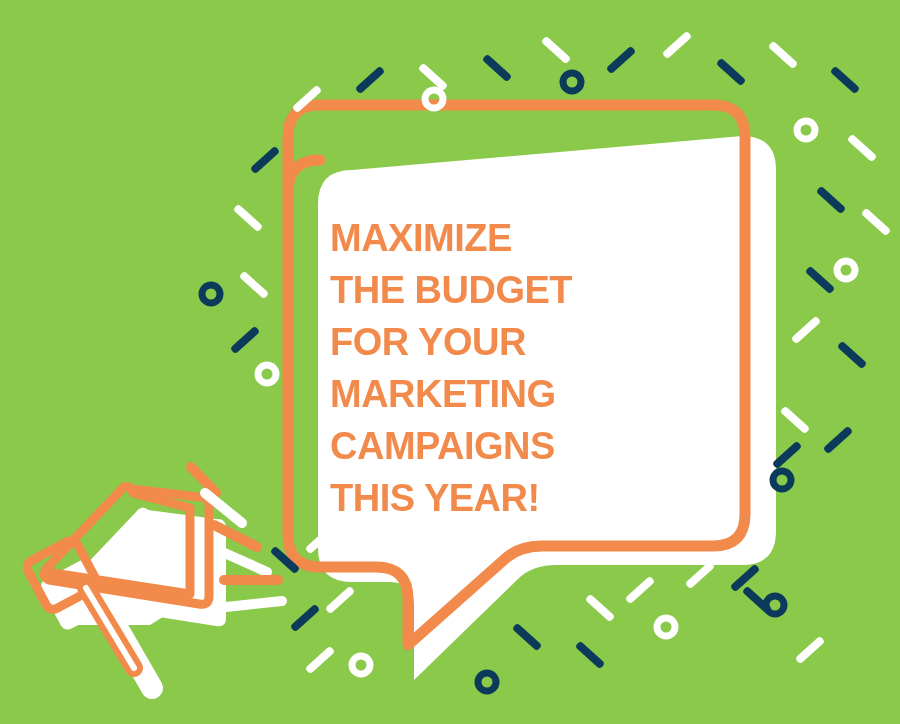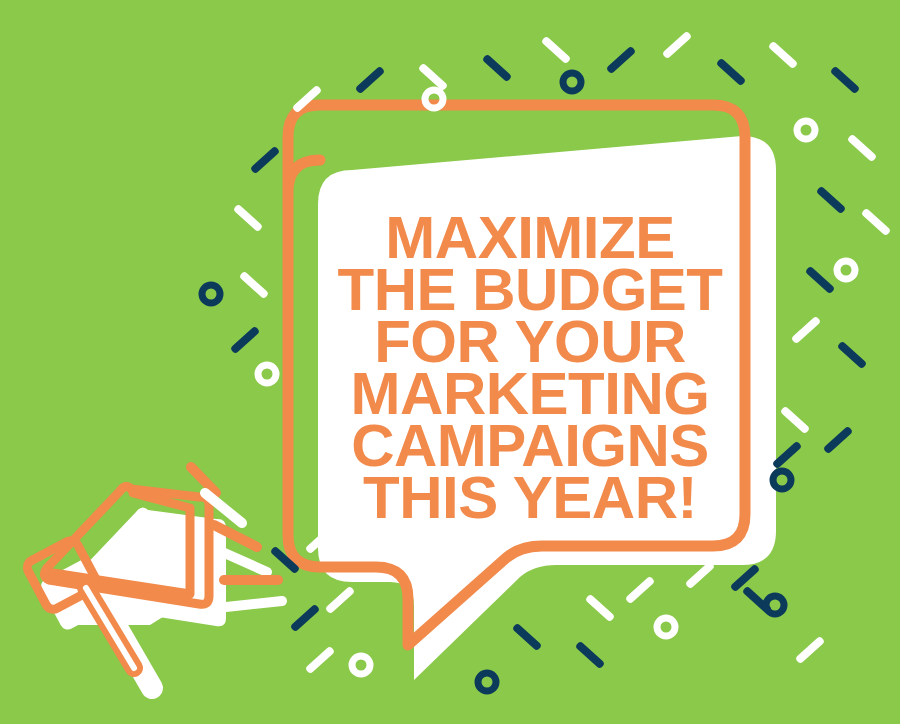--- a/index.html
+++ b/index.html
@@ -21,24 +21,24 @@
     top: 0;
     width: 900px;
     height: 724px;
     display: block;
   }
   .headline {
     position: absolute;
     left: 330px;
     top: 212px;
     width: 400px;
-    text-align: center;
+    text-align: left;
     font-family: "Liberation Sans", sans-serif;
     font-weight: bold;
-    font-size: 60px;
+    font-size: 38px;
     line-height: 52px;
     letter-spacing: -0.5px;
     color: #F18A4B;
     white-space: pre-line;
     -webkit-font-smoothing: antialiased;
   }
 </style>
 </head>
 <body>
 

